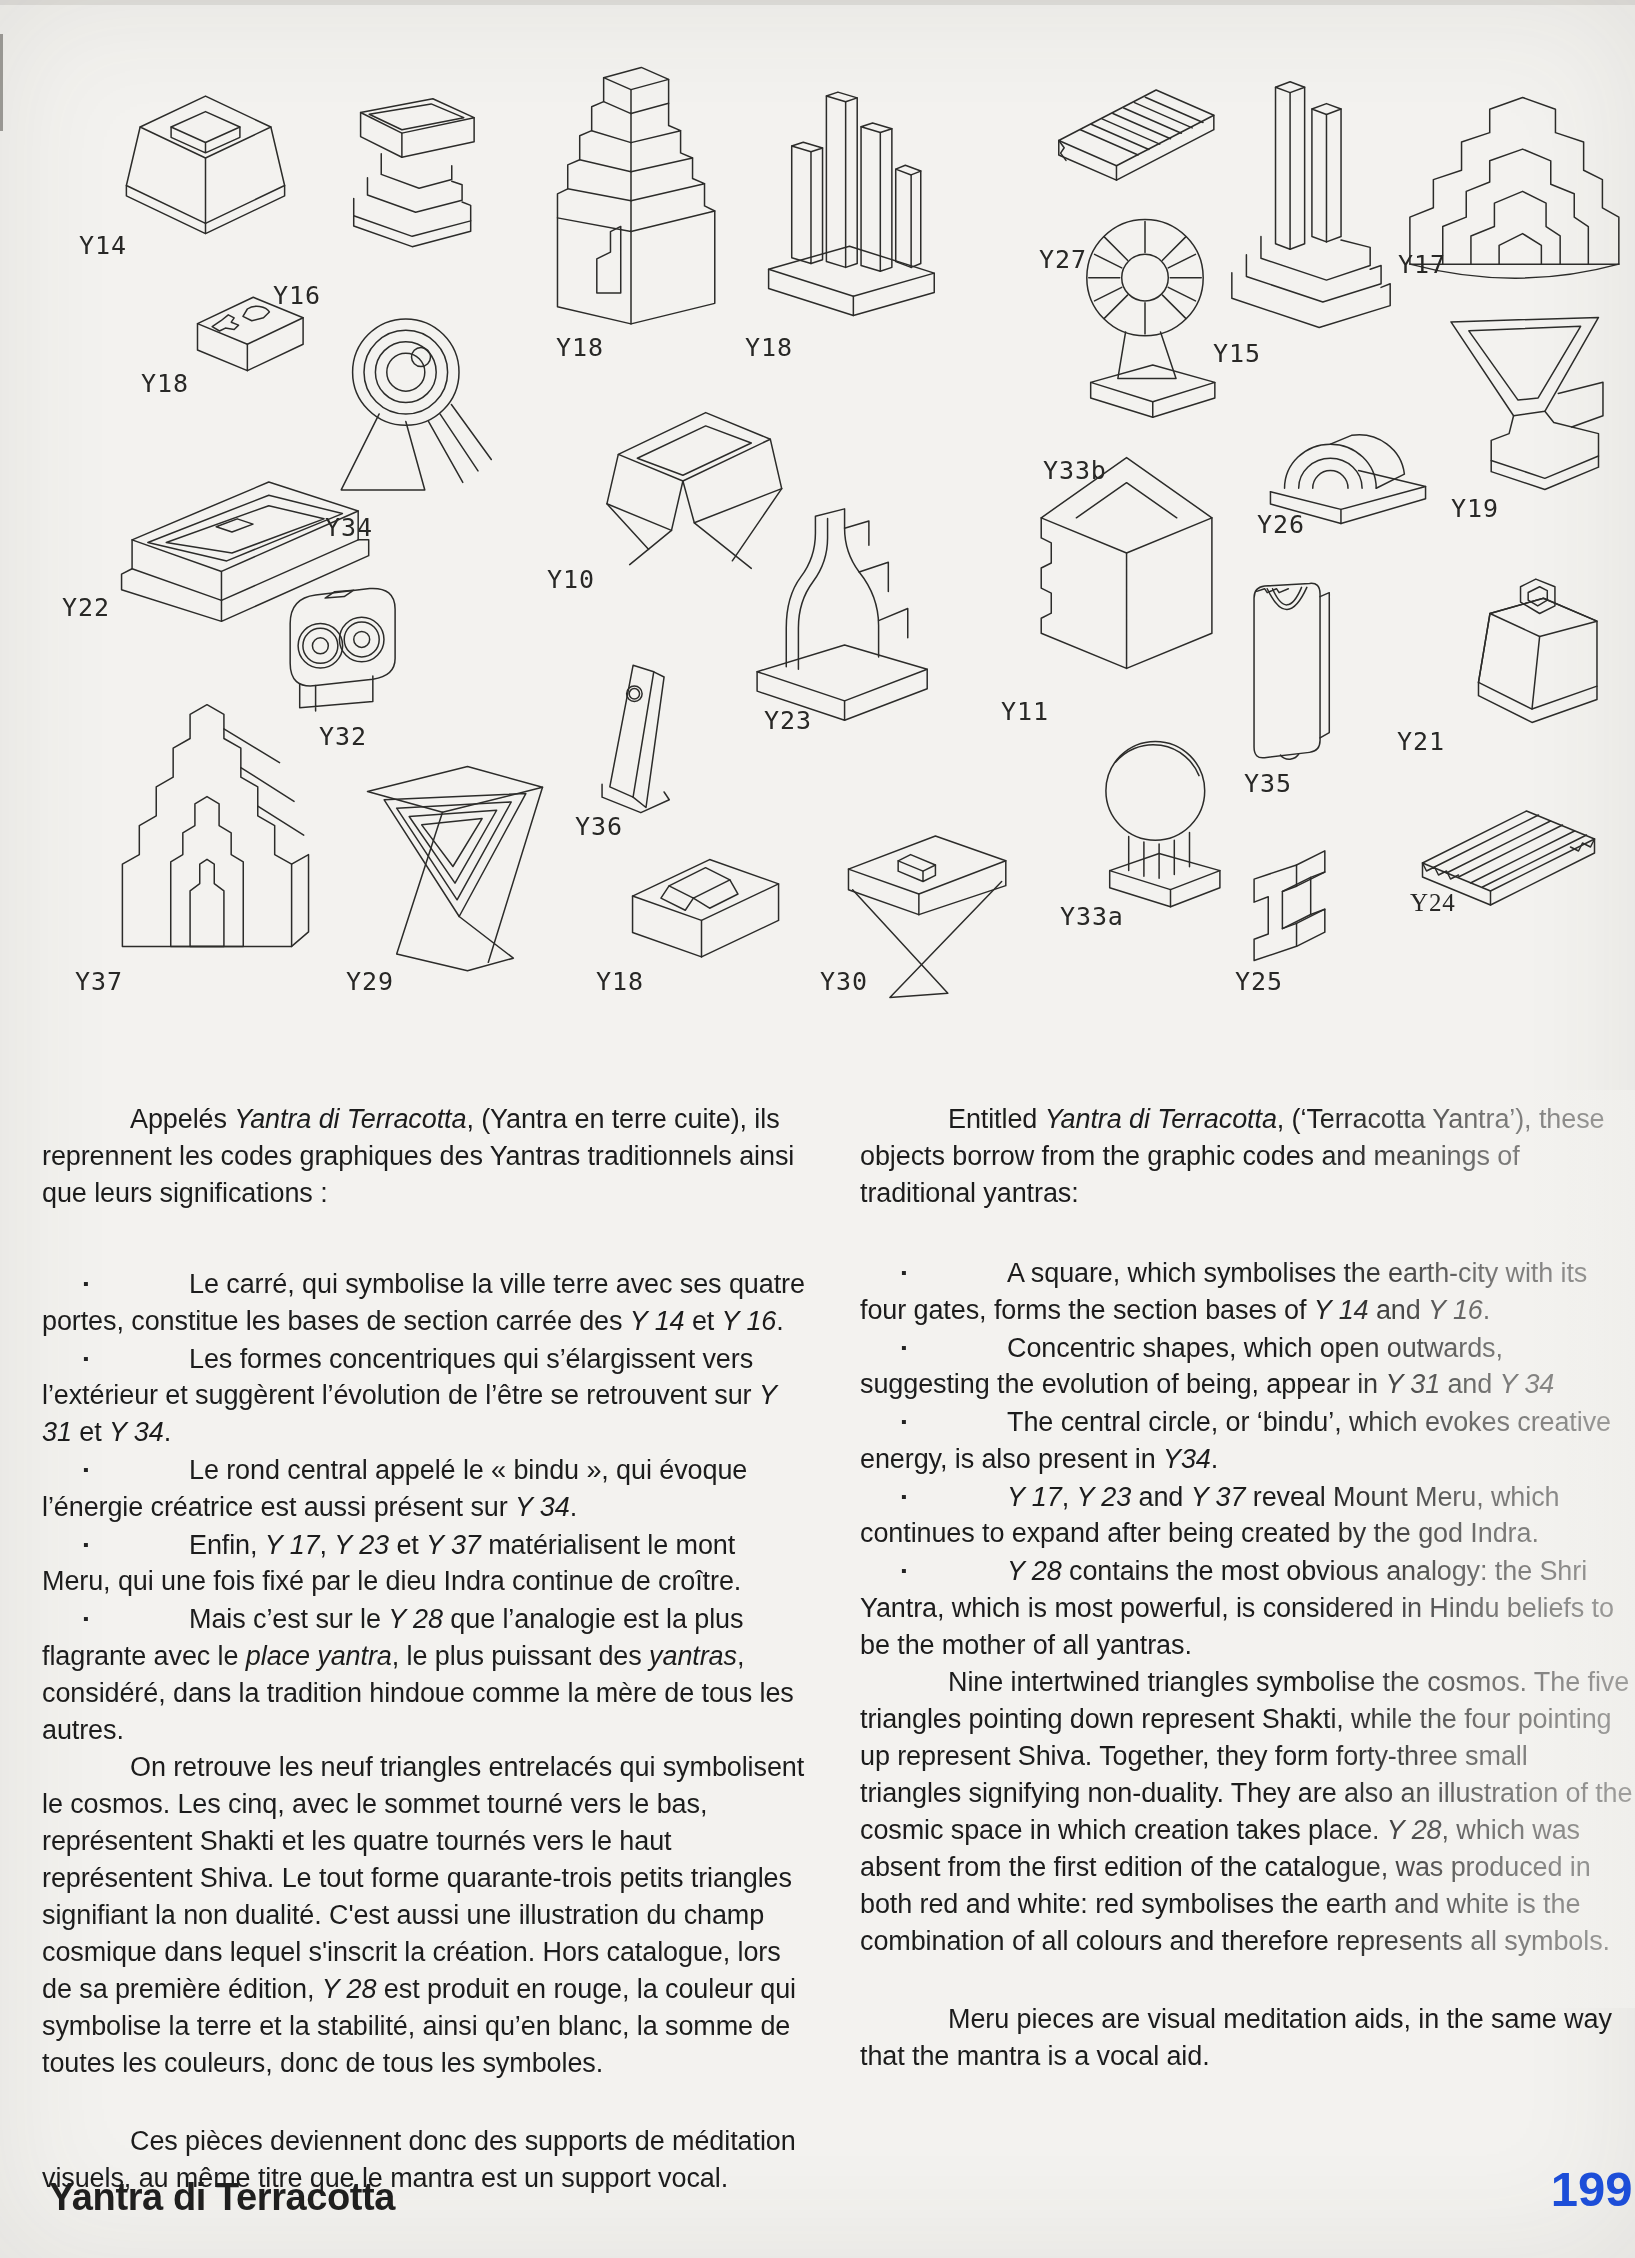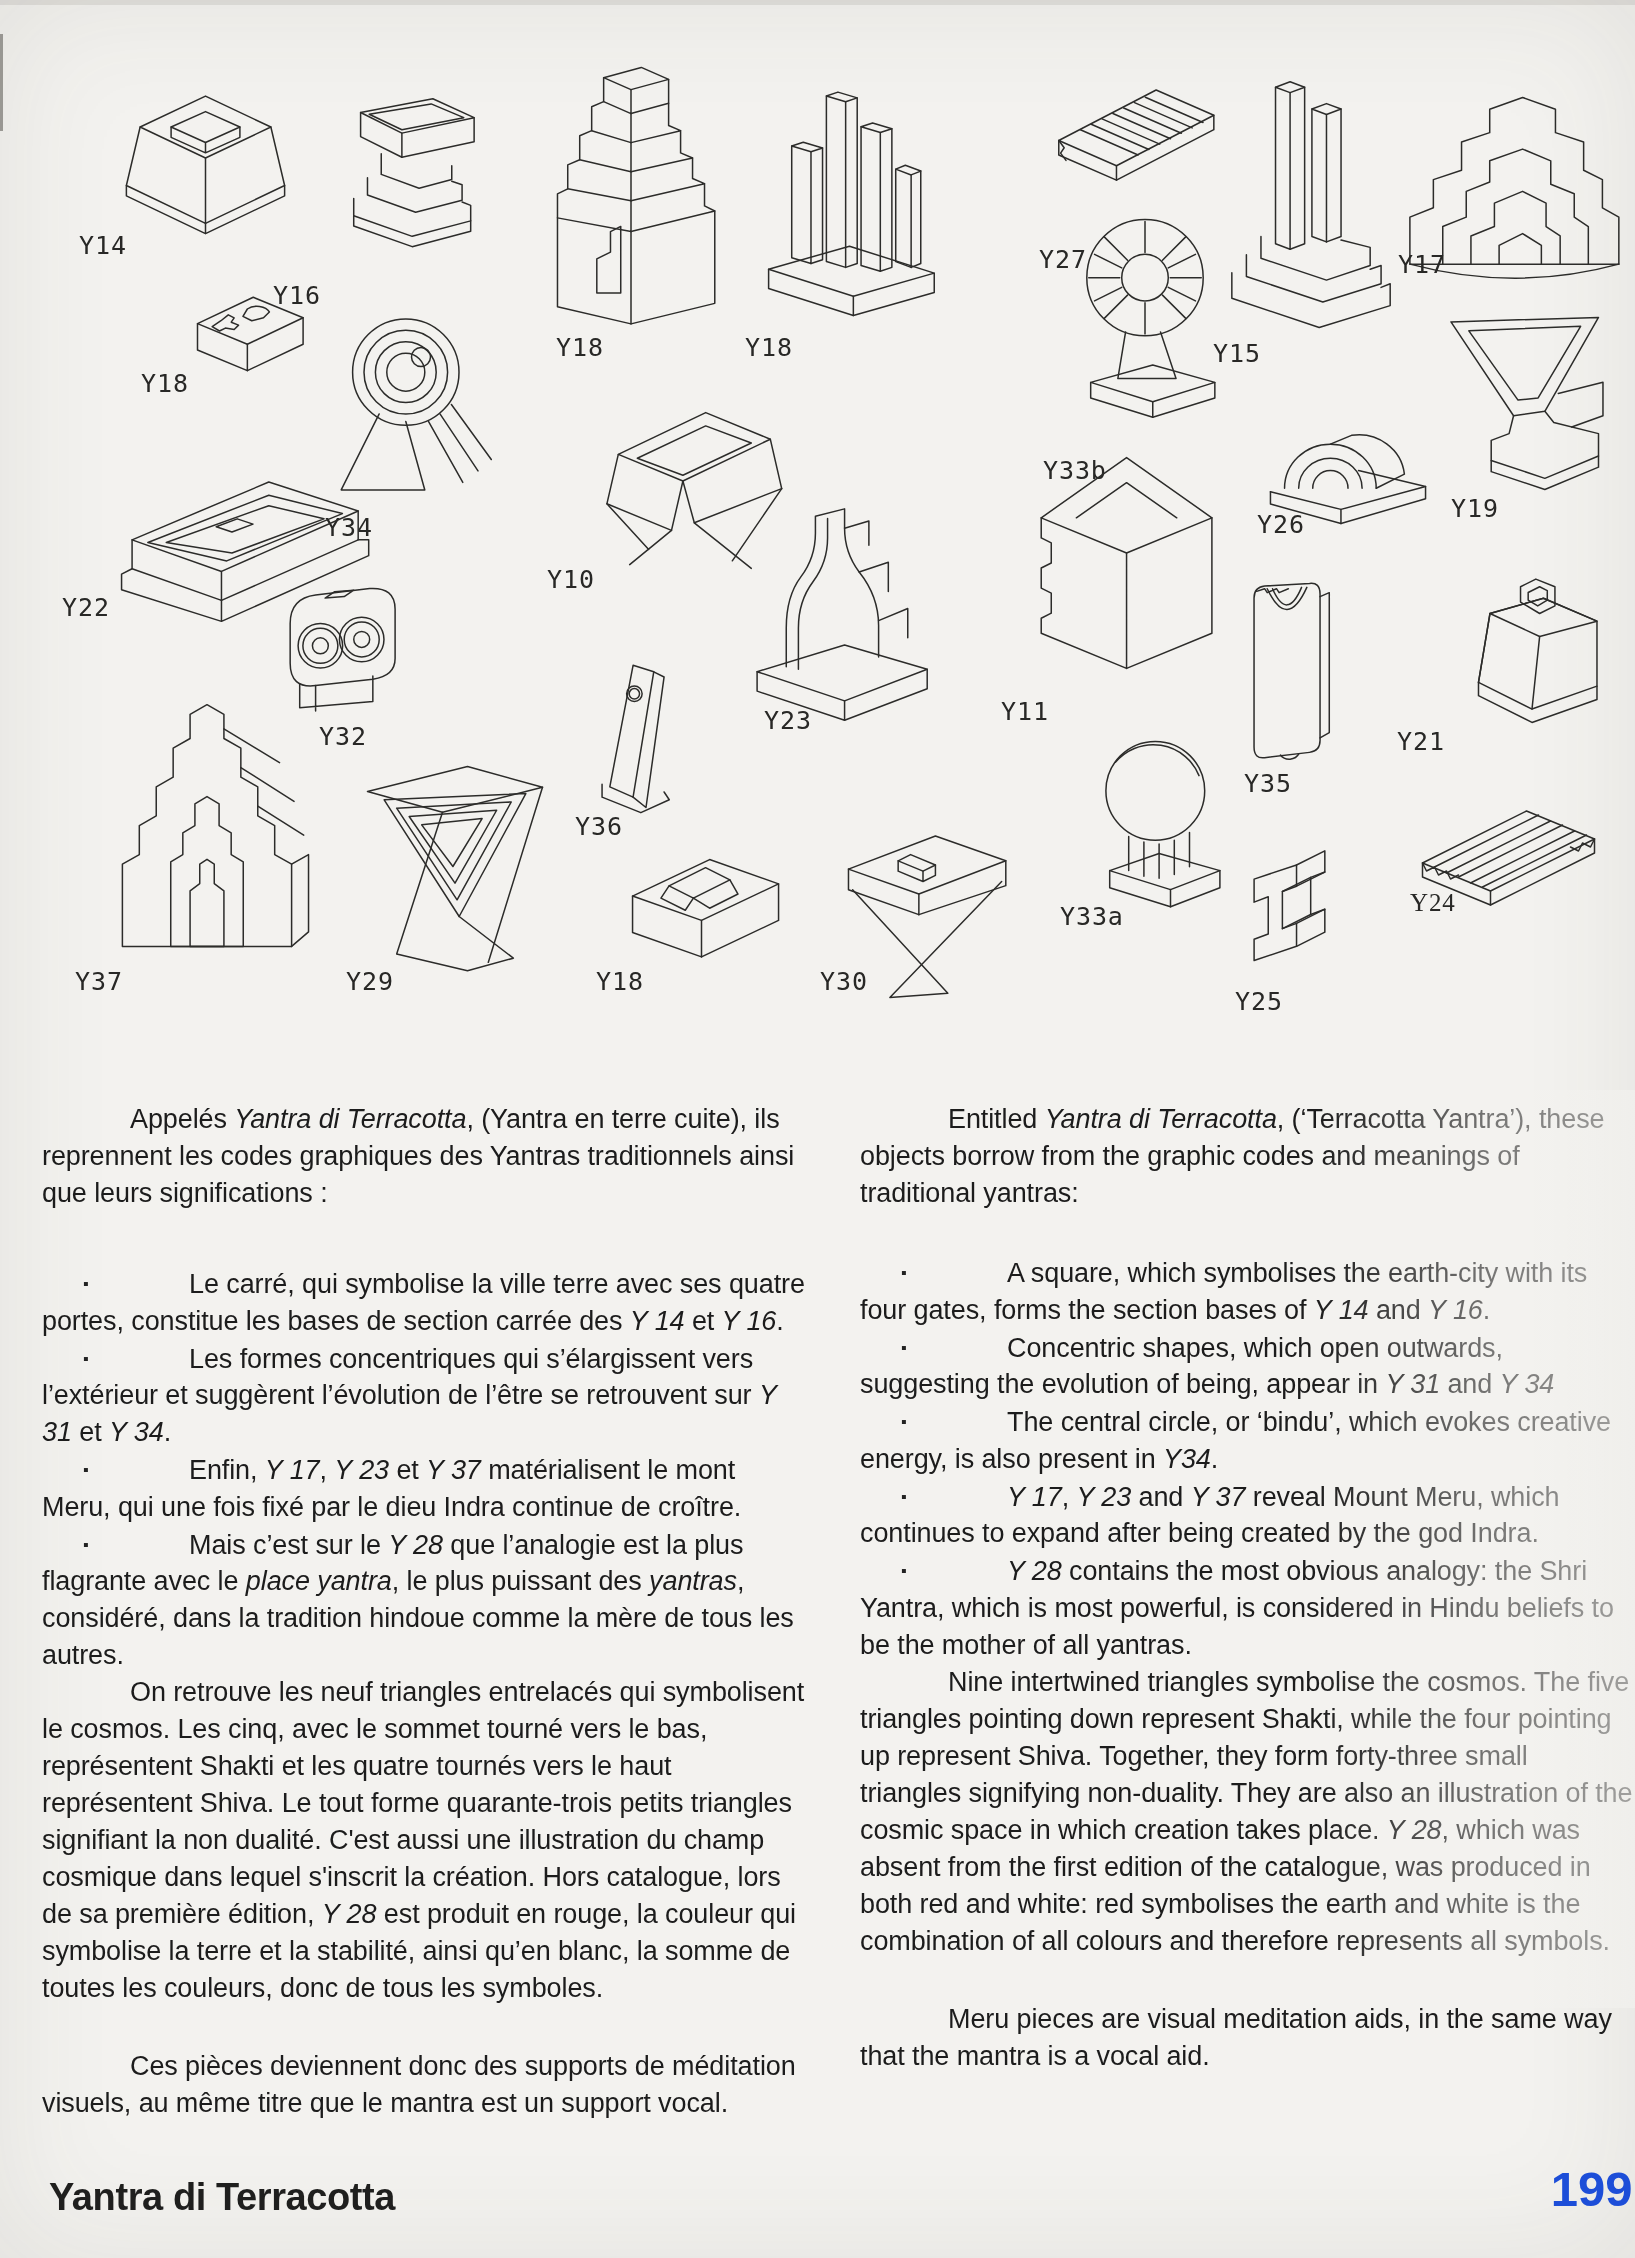--- a/index.html
+++ b/index.html
@@ -338,38 +338,39 @@
       <div class="fig-label" style="left: 1060px; top: 902px;">Y33a</div>
       <div class="fig" style="left: 1198px; top: 819px; width: 190px; height: 168px;">
         <svg viewBox="0 0 100 95" preserveAspectRatio="xMidYMid meet">
           <path d="M28 34 L52 26 L52 38 L44 41 L44 62 L52 59 L52 72 L28 80 L28 68 L36 65 L36 44 L28 47 Z"></path>
           <path d="M52 26 L68 18 L68 30 L52 38"></path>
           <path d="M52 59 L68 51 L68 64 L52 72"></path>
           <path d="M44 41 L60 33 L60 54 L44 62"></path>
           <path d="M68 30 L60 33 M68 51 L60 54"></path>
         </svg>
       </div>
-      <div class="fig-label" style="left: 1235px; top: 967px; margin-top: 20px;">Y25</div>
+      <div class="fig-label" style="left: 1235px; top: 967px;">Y25</div>
       <div class="fig" style="left: 1374px; top: 783px; width: 265px; height: 128px;">
         <svg viewBox="0 0 100 64" preserveAspectRatio="xMidYMid meet">
           <path d="M8 40 L60 14 L94 28 L42 54 Z"></path>
           <path d="M14 42 L66 16 M20 45 L72 19 M26 47 L78 21 M32 50 L84 24 M38 52 L90 26"></path>
           <path d="M8 40 L8 47 L42 61 L42 54"></path>
           <path d="M42 61 L94 35 L94 28"></path>
           <path d="M8 40 l2 4 l4 -2 l2 4 l4 -2 l2 4 l4 -2"></path>
           <path d="M94 28 l-2 4 l-4 -2 l-2 4 l-4 -2"></path>
         </svg>
       </div>
       <div class="fig-label" style="left: 1410px; top: 889px; font-family: Liberation Serif, serif;">Y24</div>
     </div>
 
   <div id="col-french" class="col" style="left: 42px; top: 1101px; width: 769px;">
       <p class="para"><span>Appelés </span><i>Yantra di Terracotta</i><span>, (Yantra en terre cuite), ils reprennent les codes graphiques des Yantras traditionnels ainsi que leurs significations :</span></p>
       <p class="bullet" style="margin-top: 53px;"><span class="marker">▪</span><span>Le carré, qui symbolise la ville terre avec ses quatre portes, constitue les bases de section carrée des </span><i>Y 14</i><span> et </span><i>Y 16</i><span>.</span></p>
       <p class="bullet"><span class="marker">▪</span><span>Les formes concentriques qui s’élargissent vers l’extérieur et suggèrent l’évolution de l’être se retrouvent sur </span><i>Y 31</i><span> et </span><i>Y 34</i><span>.</span></p>
+      <p class="bullet"><span class="marker">▪</span><span>Le rond central appelé le « bindu », qui évoque l’énergie créatrice est aussi présent sur </span><i>Y 34</i><span>.</span></p>
       <p class="bullet"><span class="marker">▪</span><span>Enfin, </span><i>Y 17</i><span>, </span><i>Y 23</i><span> et </span><i>Y 37</i><span> matérialisent le mont Meru, qui une fois fixé par le dieu Indra continue de croître.</span></p>
       <p class="bullet"><span class="marker">▪</span><span>Mais c’est sur le </span><i>Y 28</i><span> que l’analogie est la plus flagrante avec le </span><i>place yantra</i><span>, le plus puissant des </span><i>yantras</i><span>, considéré, dans la tradition hindoue comme la mère de tous les autres.</span></p>
       <p class="para"><span>On retrouve les neuf triangles entrelacés qui symbolisent le cosmos. Les cinq, avec le sommet tourné vers le bas, représentent Shakti et les quatre tournés vers le haut représentent Shiva. Le tout forme quarante-trois petits triangles signifiant la non dualité. C'est aussi une illustration du champ cosmique dans lequel s'inscrit la création. Hors catalogue, lors de sa première édition, </span><i>Y 28</i><span> est produit en rouge, la couleur qui symbolise la terre et la stabilité, ainsi qu’en blanc, la somme de toutes les couleurs, donc de tous les symboles.</span></p>
       <p class="para" style="margin-top: 41px;"><span>Ces pièces deviennent donc des supports de méditation visuels, au même titre que le mantra est un support vocal.</span></p>
     </div>
   <div id="col-english" class="col" style="left: 860px; top: 1101px; width: 773px;">
       <p class="para"><span>Entitled </span><i>Yantra di Terracotta</i><span>, (‘Terracotta Yantra’), these objects borrow from the graphic codes and meanings of traditional yantras:</span></p>
       <p class="bullet" style="margin-top: 42px;"><span class="marker">▪</span><span>A square, which symbolises the earth-city with its four gates, forms the section bases of </span><i>Y 14</i><span> and </span><i>Y 16</i><span>.</span></p>
       <p class="bullet"><span class="marker">▪</span><span>Concentric shapes, which open outwards, suggesting the evolution of being, appear in </span><i>Y 31</i><span> and </span><i>Y 34</i></p>
       <p class="bullet"><span class="marker">▪</span><span>The central circle, or ‘bindu’, which evokes creative energy, is also present in </span><i>Y34</i><span>.</span></p>

